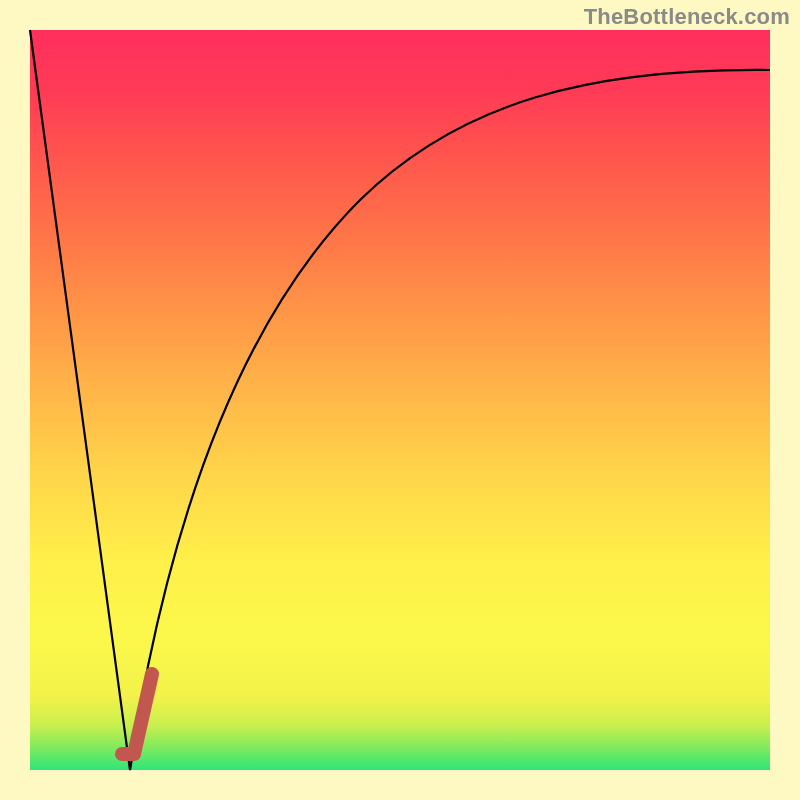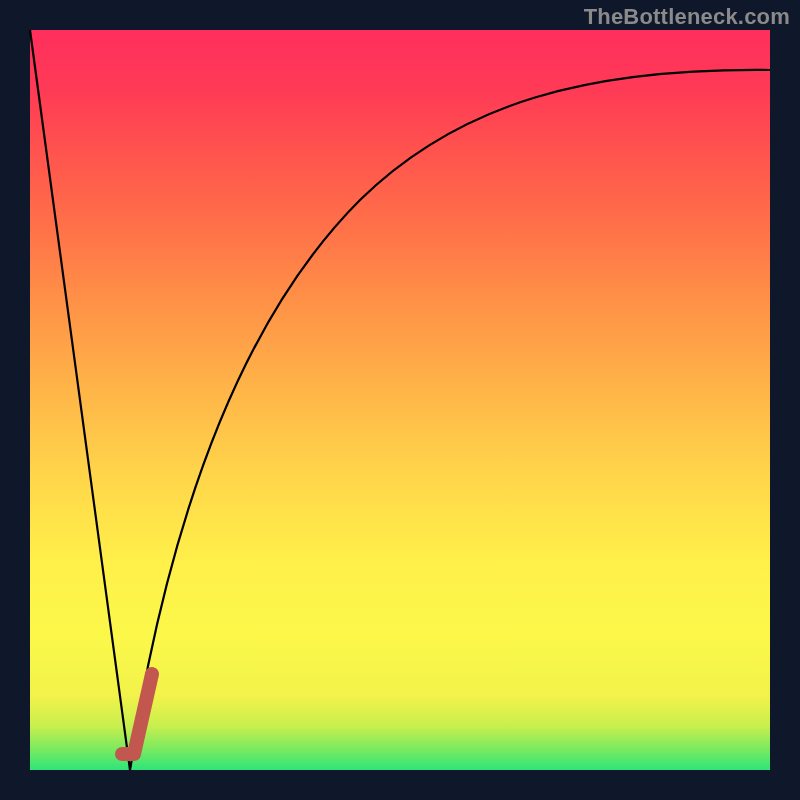--- a/index.html
+++ b/index.html
@@ -9,21 +9,21 @@
     height: 800px;
     background: #000;
     overflow: hidden;
     font-family: Arial, Helvetica, sans-serif;
   }
   .frame {
     position: absolute;
     left: 0; top: 0;
     width: 800px;
     height: 800px;
-    background: #0f172a;
+    background: #fef9c3;
   }
   .plot-area {
     position: absolute;
     left: 30px;
     top: 30px;
     width: 740px;
     height: 740px;
     
     background: linear-gradient(
       to top,

